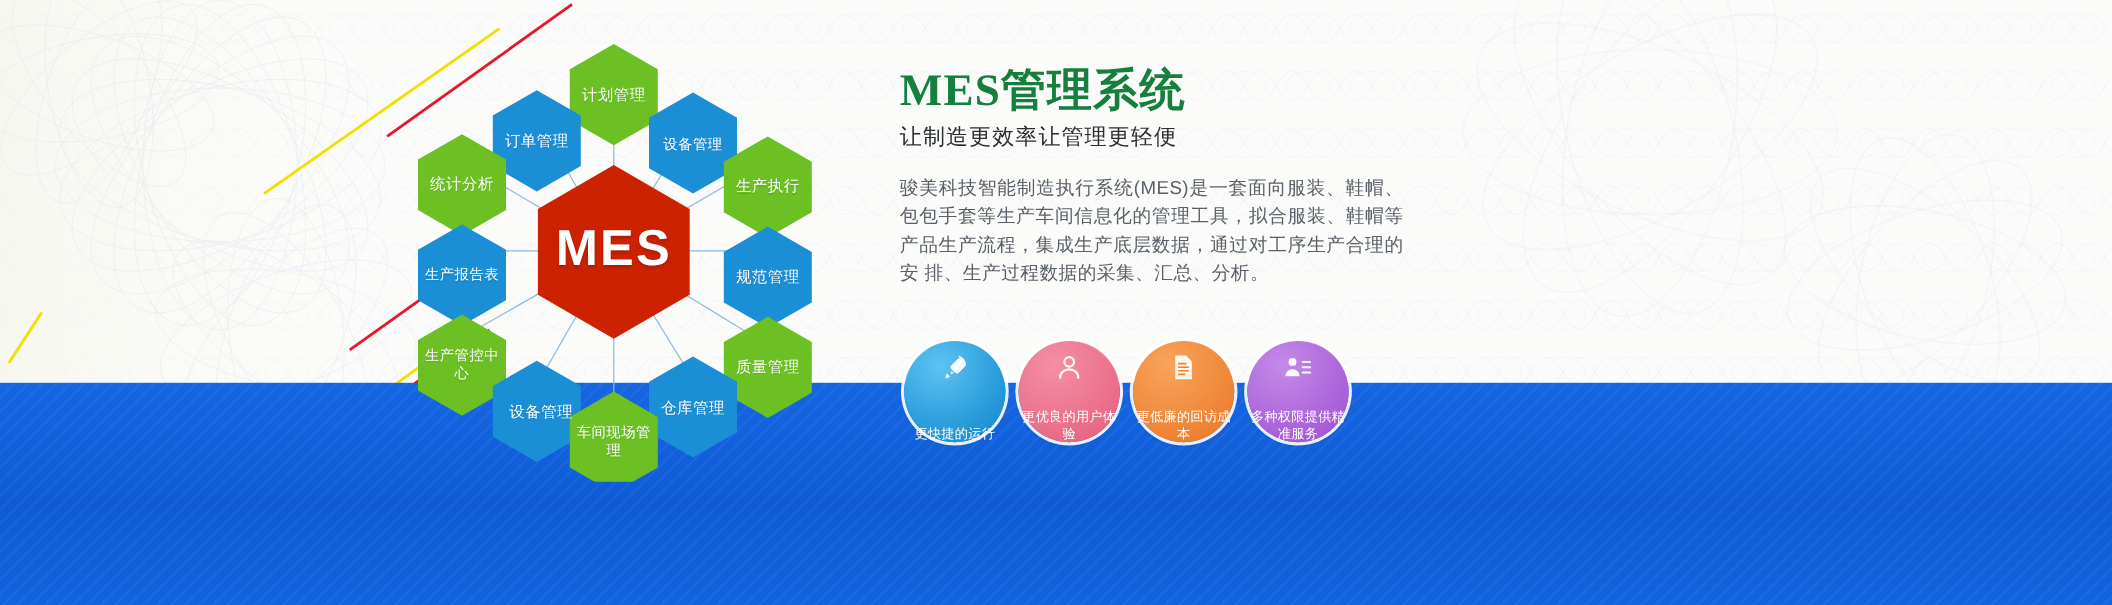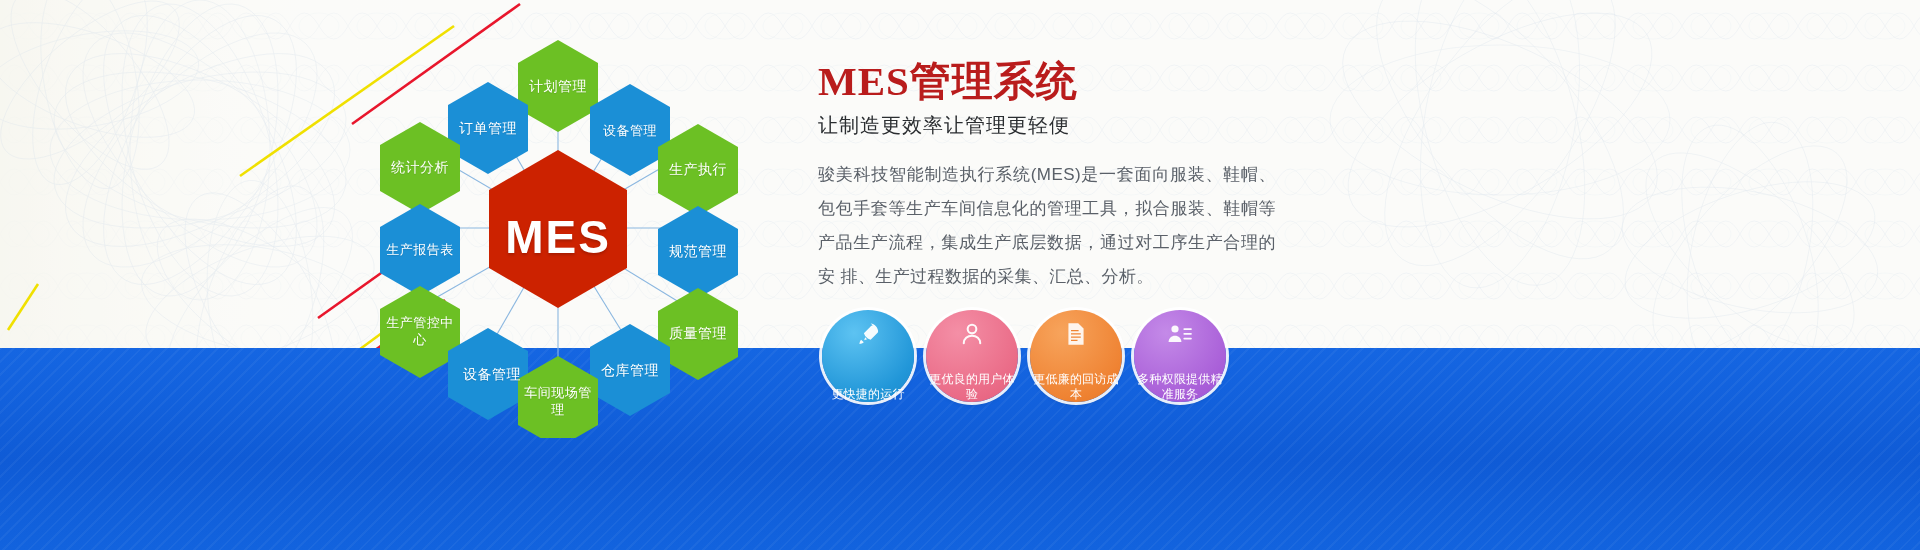--- a/index.html
+++ b/index.html
@@ -64,35 +64,35 @@
 
   
   #copy{
     position:absolute; left:818px; top:56px; width:470px;
   }
   .headline{
     font-family:"Liberation Serif", serif;
     font-weight:bold;
     font-size:41px;
     line-height:50px;
-    color:#b91c1c;
+    color:#15803d;
     letter-spacing:1px;
   }
   .subhead{
     font-size:20px;
     line-height:30px;
     color:#2a2d30;
     letter-spacing:1px;
     margin-top:4px;
   }
   .bodycopy{
     margin-top:18px;
     width:458px;
     font-size:17px;
-    line-height:34px;
+    line-height:26px;
     color:#5a6068;
     letter-spacing:.4px;
     text-align:justify;
   }
 
   
   #badges{
     position:absolute; left:822px; top:310px;
     display:flex; gap:12px;
   }
@@ -268,21 +268,21 @@
     <div class="hexlabel" style="left:44px; top:141px; width:72px;">统计分析</div>
     <div class="hexlabel" style="left:322px; top:143px; width:72px;">生产执行</div>
     <div class="hexlabel" style="left:38px; top:223px; width:84px; font-size:13px;">生产报告表</div>
     <div class="hexlabel" style="left:322px; top:225px; width:72px;">规范管理</div>
     <div class="hexlabel two" style="left:43px; top:296px; width:74px; font-size:13px;">生产管控中心</div>
     <div class="hexlabel" style="left:322px; top:307px; width:72px;">质量管理</div>
     <div class="hexlabel" style="left:116px; top:348px; width:72px;">设备管理</div>
     <div class="hexlabel" style="left:254px; top:344px; width:72px;">仓库管理</div>
     <div class="hexlabel two" style="left:181px; top:366px; width:74px; font-size:13px;">车间现场管理</div>
 
-    <div class="hexcenterlabel" style="left:165px; top:180px; width:106px; text-align:center;margin-top:12px;">MES</div>
+    <div class="hexcenterlabel" style="left:165px; top:180px; width:106px; text-align:center;">MES</div>
   </div>
 
   <div id="copy">
     <div class="headline">MES管理系统</div>
     <div class="subhead">让制造更效率让管理更轻便</div>
     <div class="bodycopy">骏美科技智能制造执行系统(MES)是一套面向服装、鞋帽、包包手套等生产车间信息化的管理工具，拟合服装、鞋帽等产品生产流程，集成生产底层数据，通过对工序生产合理的安 排、生产过程数据的采集、汇总、分析。</div>
   </div>
 
   <div id="badges">
 

